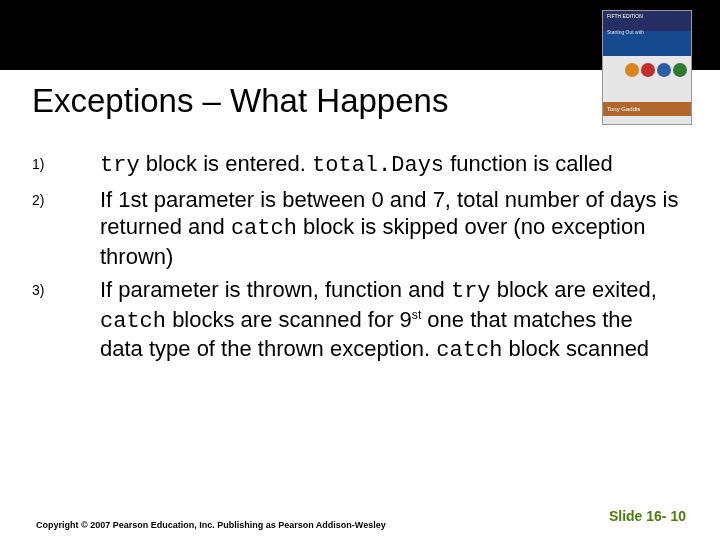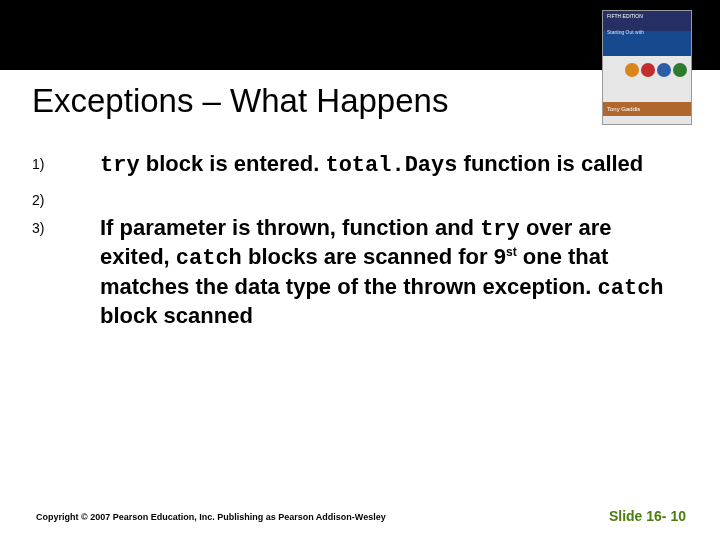--- a/index.html
+++ b/index.html
@@ -16,25 +16,25 @@
   .b1{background:#d8851b;} .b2{background:#c22e2e;} .b3{background:#2e5ea7;} .b4{background:#2e7a2e;}
   .bookcover .band { position:absolute; bottom:8px; left:0; width:100%; height:14px; background:#b0672e; font-size:6px; color:#fff; line-height:14px; padding-left:4px;}
   .bookcover .hdr { position:absolute; top:2px; left:4px; font-size:5px; color:#fff; }
   .bookcover .sub { position:absolute; top:18px; left:4px; font-size:5px; color:#cfe0f7; }
 
   .title { position: absolute; top: 82px; left: 32px; font-size: 33px; color: #000; font-weight: 400; }
 
   .body { position: absolute; top: 150px; left: 32px; width: 648px; }
   .item { display: flex; align-items: flex-start; margin-bottom: 6px; }
   .num { width: 68px; flex-shrink: 0; font-size: 14px; color: #000; padding-top: 6px; }
-  .txt { font-size: 22px; line-height: 1.25; color: #000; font-weight: bold; }
+  .txt { font-size: 22px; line-height: 1.25; color: #000; }
   .code { font-family: "Courier New", Courier, monospace; }
   .sup { font-size: 0.55em; vertical-align: super; }
 
-  .copyright { position: absolute; bottom: 18px; left: 36px; font-size: 9px; font-weight: bold; color: #000; }
+  .copyright { position: absolute; bottom: 10px; left: 36px; font-size: 9px; font-weight: bold; color: #000; }
   .slidenum { position: absolute; bottom: 16px; right: 34px; font-size: 14px; font-weight: bold; color: #4d7c0f; }
 </style>
 </head>
 <body>
 
 <div class="slide">
 
   <div class="topbar"></div>
 
   <div class="bookcover">
@@ -51,23 +51,24 @@
 
   <div class="title">Exceptions – What Happens</div>
 
   <div class="body">
     <div class="item">
       <div class="num">1)</div>
       <div class="txt"><span class="code">try</span><span> block is entered.  </span><span class="code">total.Days</span><span> function is called</span></div>
     </div>
     <div class="item">
       <div class="num">2)</div>
+      <div class="txt"><span>If 1st parameter is between 0 and 7, total number of days is returned and </span><span class="code">catch</span><span> block is skipped over (no exception thrown)</span></div>
     </div>
     <div class="item">
       <div class="num">3)</div>
-      <div class="txt"><span>If parameter is thrown, function and </span><span class="code">try</span><span> over are exited, </span><span class="code">catch</span><span> blocks are scanned for 9</span><span class="sup">st</span><span> one that matches the data type of the thrown exception.  </span><span class="code">catch</span><span> block scanned</span></div>
+      <div class="txt"><span>If parameter is thrown, function and </span><span class="code">try</span><span> block are exited, </span><span class="code">catch</span><span> blocks are scanned for 9</span><span class="sup">st</span><span> one that matches the data type of the thrown exception.  </span><span class="code">catch</span><span> block scanned</span></div>
     </div>
   </div>
 
   <div class="copyright">Copyright © 2007 Pearson Education, Inc. Publishing as Pearson Addison-Wesley</div>
   <div class="slidenum">Slide 16- 10</div>
 
 </div>
 
 </body></html>

